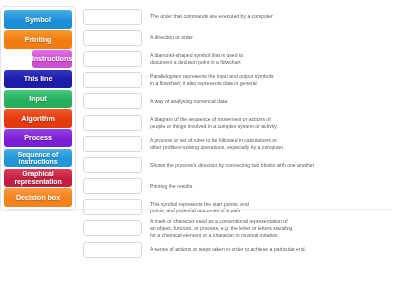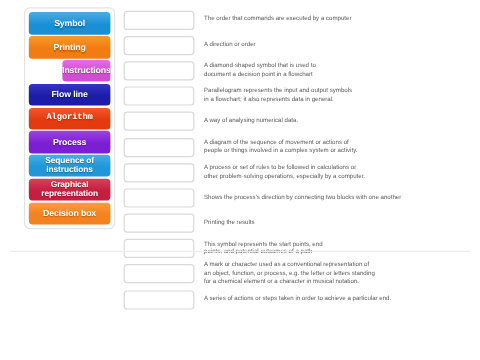--- a/index.html
+++ b/index.html
@@ -6,21 +6,21 @@
   html, body {
     width: 400px; height: 300px;
     background: #ffffff;
     font-family: "Liberation Sans", sans-serif;
     overflow: hidden;
   }
   #activity {
     position: relative;
     width: 400px; height: 216px;
     background: #ffffff;
-    padding: 6px 8px 0 20px;
+    padding: 6px 8px 0 0;
   }
   .board { display: flex; align-items: flex-start; }
 
   
   .tile-column {
     width: 76px;
     flex: 0 0 76px;
     border: 1px solid #e3e3e3;
     border-radius: 5px;
     background: #ffffff;
@@ -81,22 +81,23 @@
 </head>
 <body>
 
 <div id="activity">
   <div class="board">
 
     <div class="tile-column" id="tile-column">
         <div class="tile" style="background: linear-gradient(rgb(73, 174, 230) 0%, rgb(27, 143, 214) 55%, rgb(27, 143, 214) 100%);">Symbol</div>
         <div class="tile" style="background: linear-gradient(rgb(250, 154, 44) 0%, rgb(240, 124, 18) 55%, rgb(240, 124, 18) 100%);">Printing</div>
         <div class="tile" style="background: linear-gradient(rgb(224, 112, 232) 0%, rgb(208, 79, 208) 55%, rgb(208, 79, 208) 100%); margin-left: 28px;">Instructions</div>
-        <div class="tile" style="background: linear-gradient(rgb(54, 54, 196) 0%, rgb(28, 28, 168) 55%, rgb(28, 28, 168) 100%);">Flow line</div>
-        <div class="tile" style="background: linear-gradient(rgb(240, 90, 42) 0%, rgb(227, 58, 16) 55%, rgb(227, 58, 16) 100%); font-family: Liberation Mono, monospace;">Algorithm</div>
+        <div class="tile" style="background: linear-gradient(rgb(54, 54, 196) 0%, rgb(28, 28, 168) 55%, rgb(28, 28, 168) 100%);">This line</div>
+        <div class="tile" style="background: linear-gradient(rgb(71, 200, 122) 0%, rgb(39, 175, 94) 55%, rgb(39, 175, 94) 100%);">Input</div>
+        <div class="tile" style="background: linear-gradient(rgb(240, 90, 42) 0%, rgb(227, 58, 16) 55%, rgb(227, 58, 16) 100%);">Algorithm</div>
         <div class="tile" style="background: linear-gradient(rgb(154, 68, 228) 0%, rgb(123, 31, 212) 55%, rgb(123, 31, 212) 100%);">Process</div>
         <div class="tile two-line" style="background: linear-gradient(rgb(69, 174, 230) 0%, rgb(33, 150, 216) 55%, rgb(33, 150, 216) 100%);">Sequence of instructions</div>
         <div class="tile two-line" style="background: linear-gradient(rgb(217, 63, 93) 0%, rgb(196, 31, 65) 55%, rgb(196, 31, 65) 100%);">Graphical representation</div>
         <div class="tile" style="background: linear-gradient(rgb(250, 156, 60) 0%, rgb(244, 130, 31) 55%, rgb(244, 130, 31) 100%); text-align: right;">Decision box</div>
       </div>
 
     <div class="rows" id="answer-rows">
         <div class="row">
           <div class="dropbox"></div>
           <div class="desc">

